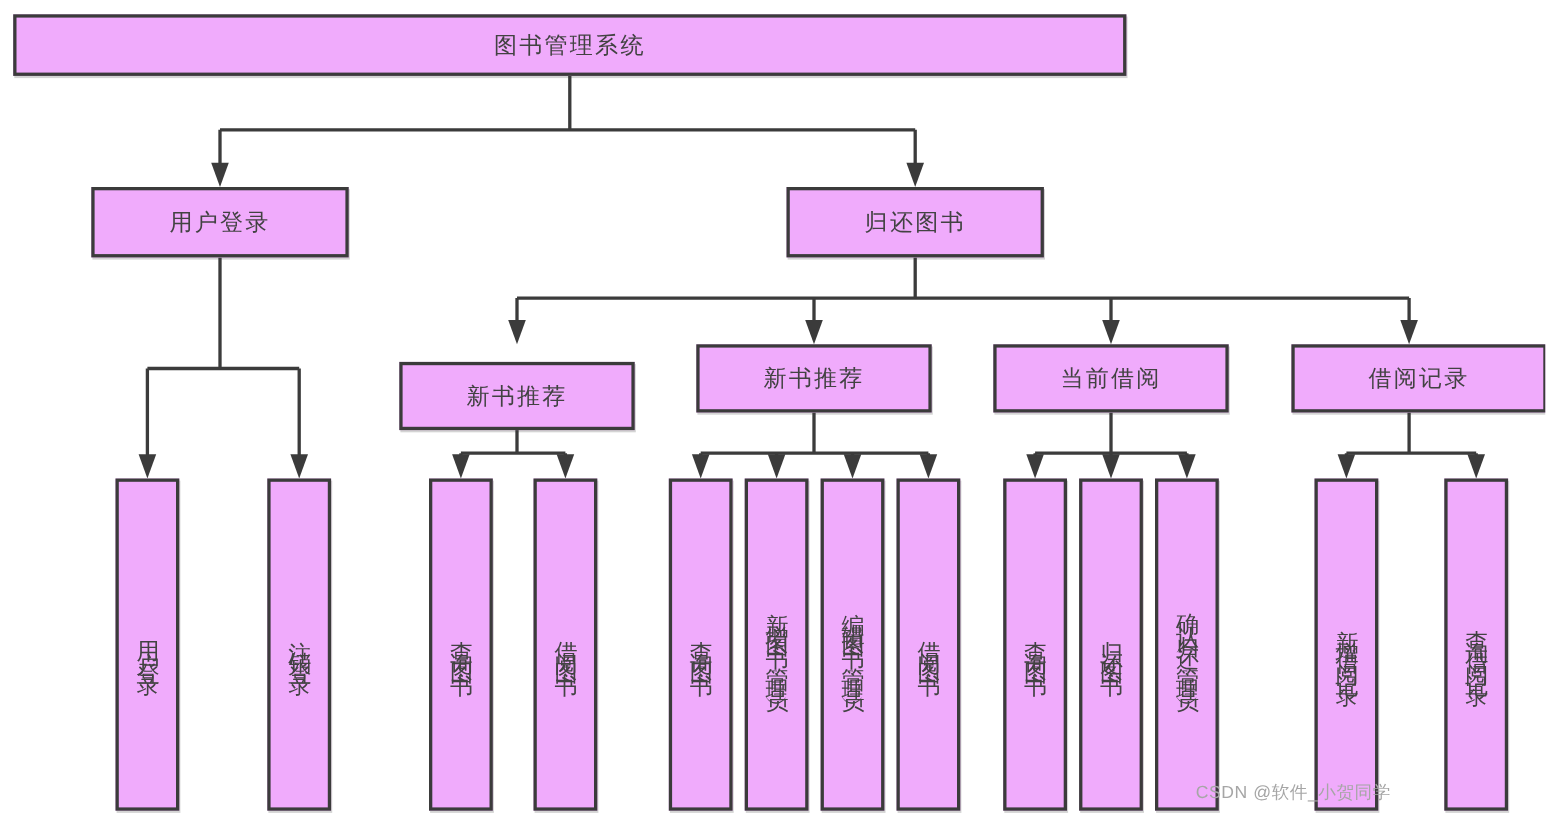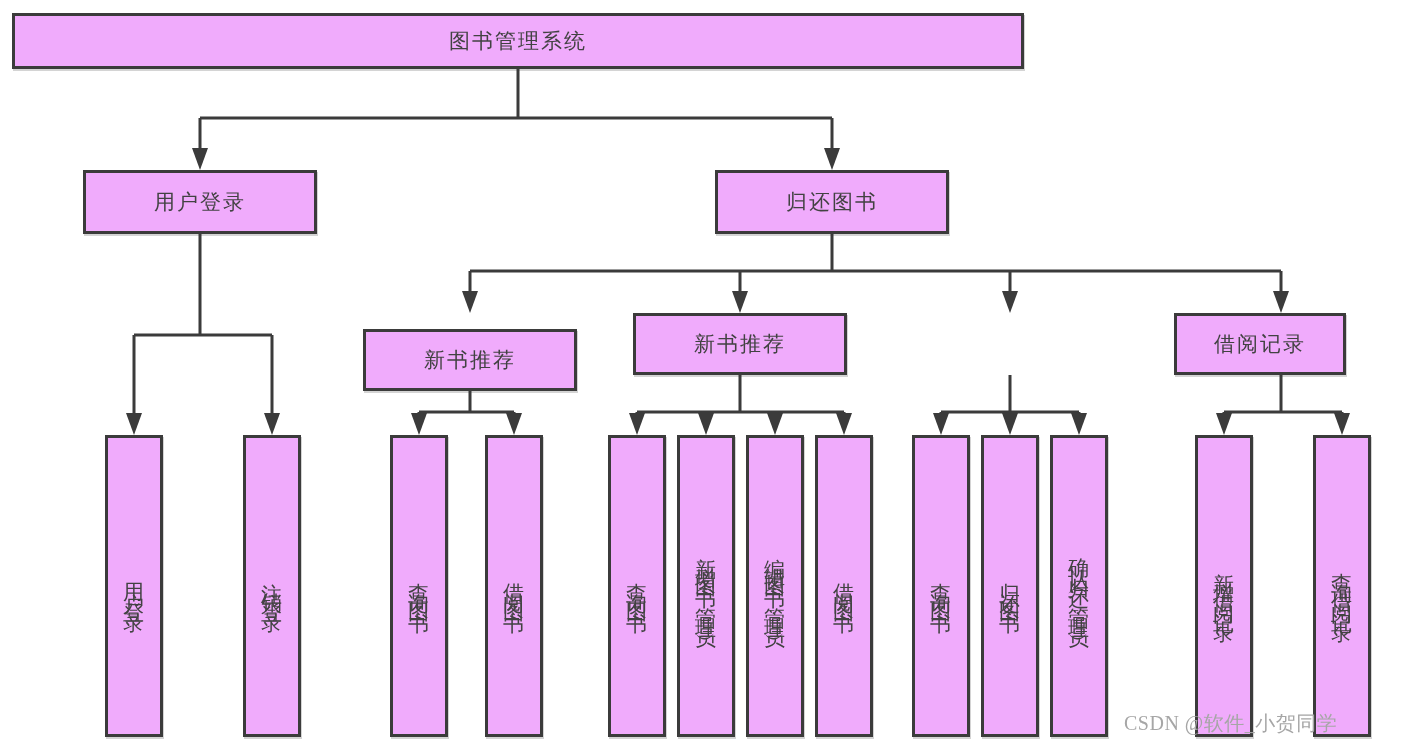--- a/index.html
+++ b/index.html
@@ -20,22 +20,22 @@
     box-shadow:1px 2px 0 rgba(60,60,60,0.22);
     display:flex;align-items:center;justify-content:center;
     box-sizing:border-box;color:var(--text);
   }
   .hbox{font-size:21px;letter-spacing:2px;}
   .vbox{
     writing-mode:vertical-rl;text-orientation:mixed;
     font-size:21px;letter-spacing:10px;line-height:1;
   }
   #watermark{
-    position:absolute;left:1124px;top:710px;z-index:5;
-    font-size:20px;color:var(--watermark);letter-spacing:0.5px;white-space:nowrap;font-family:Liberation Serif, serif;
+    position:absolute;left:1087px;top:710px;z-index:5;
+    font-size:16px;color:var(--watermark);letter-spacing:0.5px;white-space:nowrap;
   }
 </style>
 </head>
 <body>
 
 <div id="canvas">
 
   <svg id="wires" width="1405" height="747" aria-hidden="true">
 
     <path d="M518 69 V118 M200 118 H832 M200 118 V150 M832 118 V150"></path>
@@ -72,21 +72,22 @@
     <polygon points="1334,413 1350,413 1342,435"></polygon>
   </svg>
 
   <div class="box hbox" style="left:12px;top:13px;width:1012px;height:56px;">图书管理系统</div>
 
   <div class="box hbox" style="left:83px;top:170px;width:234px;height:64px;">用户登录</div>
   <div class="box hbox" style="left:715px;top:170px;width:234px;height:64px;">归还图书</div>
 
   <div class="box hbox" style="left:363px;top:313px;width:214px;height:62px;margin-top:16px;">新书推荐</div>
   <div class="box hbox" style="left:633px;top:313px;width:214px;height:62px;">新书推荐</div>
-  <div class="box hbox" style="left:1174px;top:313px;width:172px;height:62px;">借阅记录</div>
+  <div class="box hbox" style="left:903px;top:313px;width:214px;height:62px;">当前借阅</div>
+  <div class="box hbox" style="left:1174px;top:313px;width:232px;height:62px;">借阅记录</div>
 
   <div class="box vbox" style="left:105px;top:435px;width:58px;height:302px;">用户登录</div>
   <div class="box vbox" style="left:243px;top:435px;width:58px;height:302px;">注销登录</div>
 
   <div class="box vbox" style="left:390px;top:435px;width:58px;height:302px;">查询图书</div>
   <div class="box vbox" style="left:485px;top:435px;width:58px;height:302px;">借阅图书</div>
 
   <div class="box vbox" style="left:608px;top:435px;width:58px;height:302px;">查询图书</div>
   <div class="box vbox" style="left:677px;top:435px;width:58px;height:302px;">新增图书（管理员）</div>
   <div class="box vbox" style="left:746px;top:435px;width:58px;height:302px;">编辑图书（管理员）</div>

